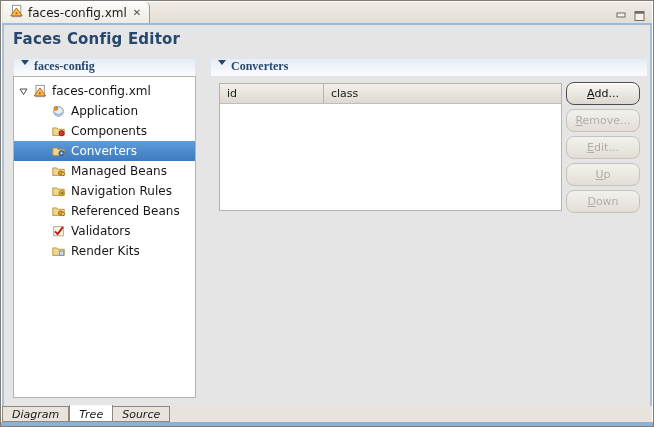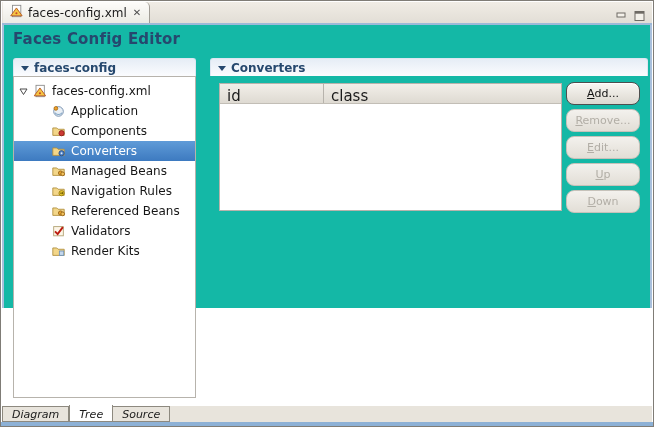--- a/index.html
+++ b/index.html
@@ -25,35 +25,35 @@
     cursor:default;
   }
   .etab-label{ font-size:12px; color:#1c1c1c; }
   .etab-close{ font-size:10px; color:#4c4c4c; font-weight:bold; padding:0 1px; }
   .winbtns{ position:absolute; right:7px; top:4px; display:flex; gap:7px; }
 
   .blueline{ position:absolute; left:1px; right:1px; top:22px; height:2px; background:#9db9d8; }
 
   
   .ebody{
-    position:absolute; left:1px; right:1px; top:24px; height:283px;
-    background:#14b8a6; border-left:2px solid #a9c0dc; border-right:2px solid #a9c0dc;
+    position:absolute; left:1px; right:1px; top:24px; height:400px;
+    background:#e5e5e5; border-left:2px solid #a9c0dc; border-right:2px solid #a9c0dc;
   }
 
   .pagetitle{
     position:absolute; left:9px; top:5px;
     font-size:15px; font-weight:bold; color:#26486e; letter-spacing:.2px;
   }
 
   
   .sec-head{
-    position:absolute; height:18px; display:flex; align-items:center;
+    position:absolute; height:18px; display:flex; 
     background:linear-gradient(#e6edf6,#fbfcfe);
     border:1px solid #dde6f1; border-bottom:none;
-    border-radius:3px 3px 0 0; cursor:default;
+    border-radius:3px 3px 0 0; cursor:default;font-family:Liberation Serif, serif;
   }
   .sec-tri{
     width:0; height:0; margin:1px 5px 0 7px;
     border-left:4px solid transparent; border-right:4px solid transparent;
     border-top:5px solid #26486e;
   }
   .sec-title{ font-size:12px; font-weight:bold; color:#26486e; }
 
   .tree-head{ left:9px; top:33px; width:183px; }
   .conv-head{ left:206px; top:33px; width:438px; }
@@ -79,21 +79,21 @@
   .ctable{
     position:absolute; left:215px; top:58px; width:343px; height:128px;
     border:1px solid #b7b3ac; background:#fff;
   }
   .ctable-head{
     display:flex; height:20px;
     background:linear-gradient(#f2efe9,#dedad2);
     border-bottom:1px solid #c2beb6;
   }
   .cth{
-    font-size:15px; color:#1a1a1a; padding:3px 0 0 7px; cursor:default;
+    font-size:11px; color:#1a1a1a; padding:3px 0 0 7px; cursor:default;
   }
   .cth.id{ width:104px; border-right:1px solid #b7b3ac; }
   .cth.cls{ flex:1; }
 
   
   .btncol{ position:absolute; left:562px; top:57px; width:74px; }
   .fbtn{
     display:block; width:74px; height:23px; margin-bottom:4px;
     font-family:"DejaVu Sans","Liberation Sans",sans-serif; font-size:11px;
     border-radius:8px; text-align:center;

